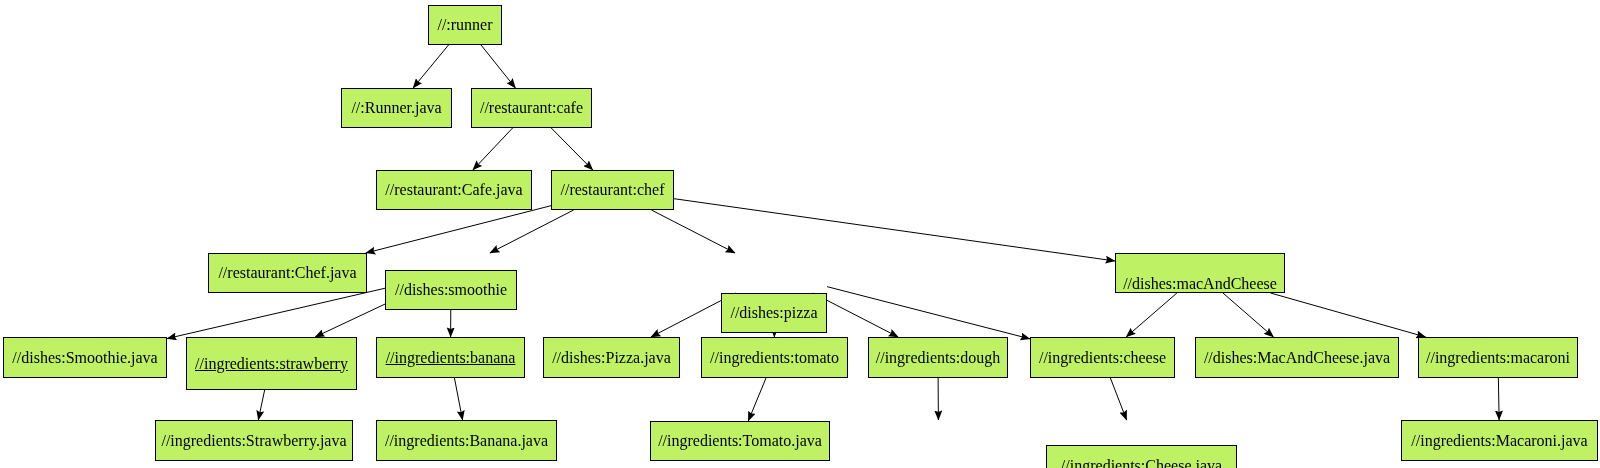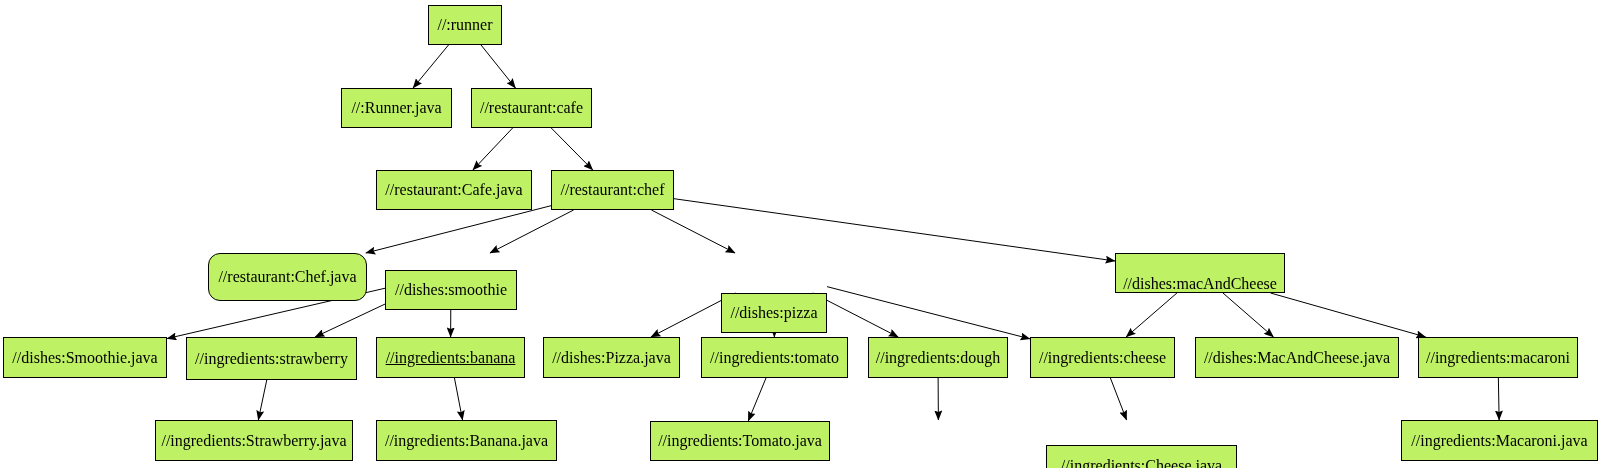--- a/index.html
+++ b/index.html
@@ -82,36 +82,36 @@
     </div>
   <div class="node" style="left: 471px; top: 88px; width: 121px; height: 40px;">
       <span>//restaurant:cafe</span>
     </div>
   <div class="node" style="left: 376px; top: 170px; width: 156px; height: 40px;">
       <span>//restaurant:Cafe.java</span>
     </div>
   <div class="node" style="left: 551px; top: 170px; width: 123px; height: 40px;">
       <span>//restaurant:chef</span>
     </div>
-  <div class="node" style="left: 208px; top: 253px; width: 159px; height: 48px; border-radius: 12px;">
+  <div class="node" style="left: 208px; top: 253px; width: 159px; height: 40px;">
       <span>//restaurant:Chef.java</span>
     </div>
   <div class="node" style="left: 385px; top: 270px; width: 132px; height: 40px;">
       <span>//dishes:smoothie</span>
     </div>
   <div class="node" style="left: 721px; top: 253px; width: 106px; height: 40px; margin-top: 40px;">
       <span>//dishes:pizza</span>
     </div>
   <div class="node" style="left: 1115px; top: 253px; width: 170px; height: 40px; align-items: flex-end;">
       <span>//dishes:macAndCheese</span>
     </div>
   <div class="node" style="left: 3px; top: 337px; width: 164px; height: 41px;">
       <span>//dishes:Smoothie.java</span>
     </div>
-  <div class="node" style="left: 186px; top: 337px; width: 171px; height: 43px;">
+  <div class="node" style="left: 186px; top: 337px; width: 171px; height: 53px; text-decoration: underline;">
       <span>//ingredients:strawberry</span>
     </div>
   <div class="node" style="left: 376px; top: 337px; width: 149px; height: 41px; text-decoration: underline;">
       <span>//ingredients:banana</span>
     </div>
   <div class="node" style="left: 543px; top: 337px; width: 137px; height: 41px;">
       <span>//dishes:Pizza.java</span>
     </div>
   <div class="node" style="left: 701px; top: 337px; width: 147px; height: 41px;">
       <span>//ingredients:tomato</span>

